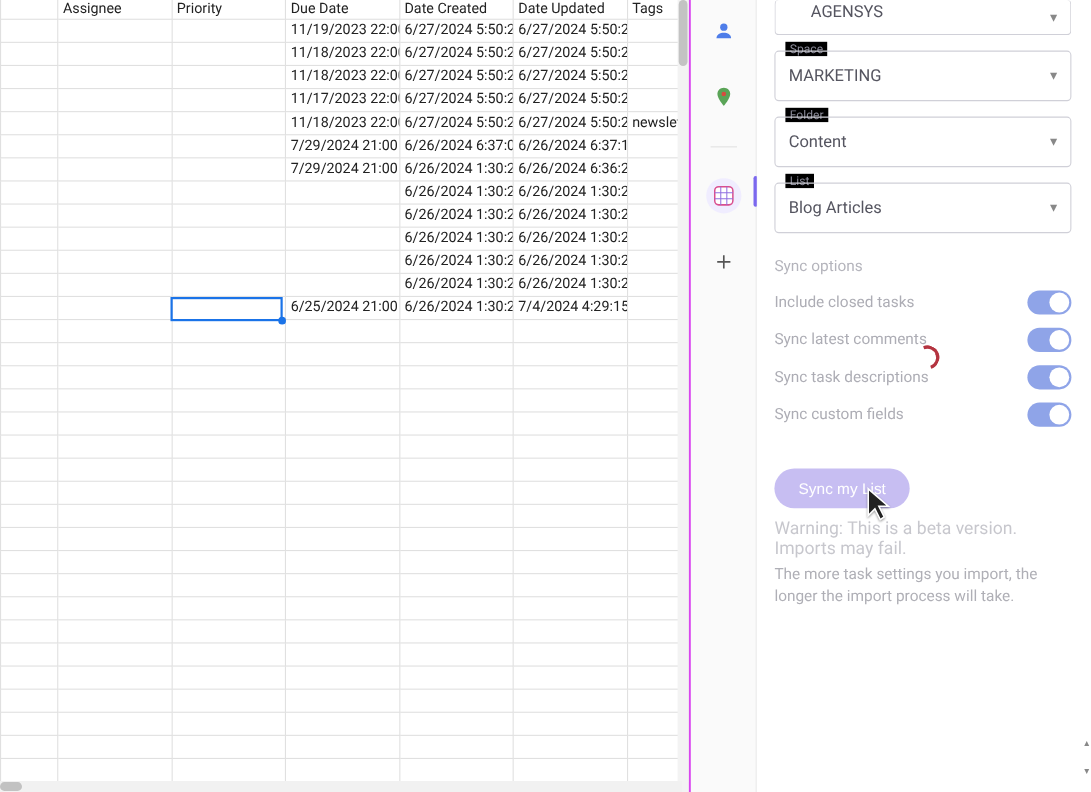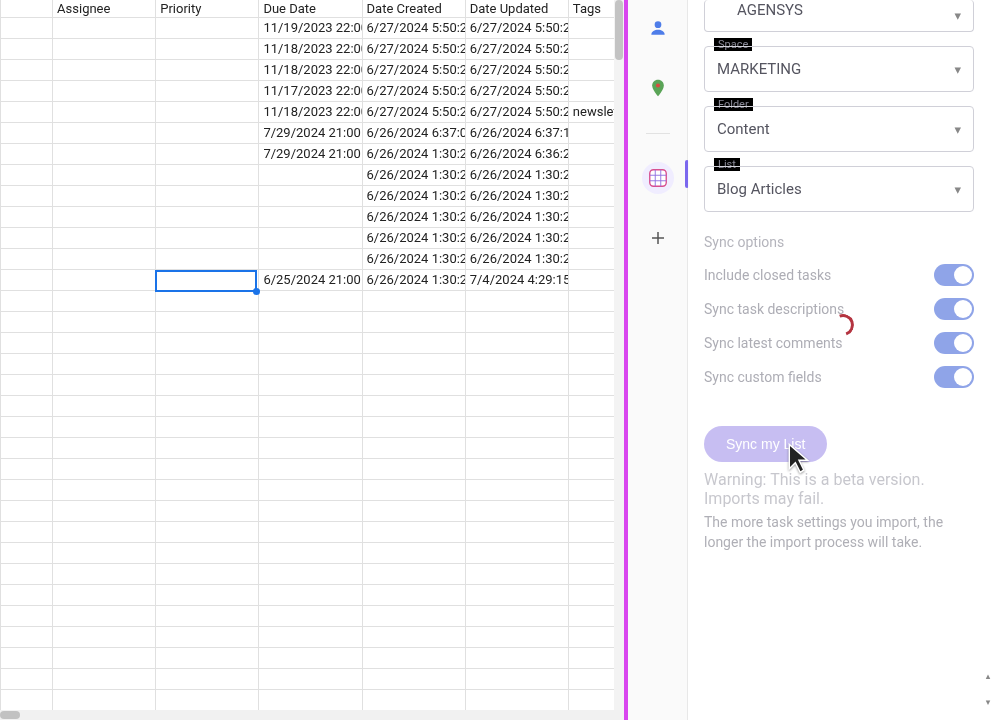--- a/index.html
+++ b/index.html
@@ -15,21 +15,21 @@
 }
 .main-layout {
   display: flex;
   width: 100%;
   height: 100%;
 }
 .spreadsheet-area {
   flex: 0 0 628px;
   height: 100%;
   position: relative;
-  border-right: 4px solid #d946ef;
+  border-right: 2px solid #d946ef;
 }
 .sheet-scroll {
   width: 100%;
   height: 100%;
   overflow: hidden;
 }
 .sheet {
   border-collapse: collapse;
   table-layout: fixed;
   width: 100%;
@@ -645,25 +645,25 @@
       </div>
     </div>
 
     <div class="sync-heading">Sync options</div>
     <div id="toggles">
         <div class="toggle-row">
           <span class="toggle-label">Include closed tasks</span>
           <div class="toggle"></div>
         </div>
         <div class="toggle-row">
-          <span class="toggle-label">Sync task descriptions</span>
+          <span class="toggle-label">Sync latest comments</span>
           <div class="toggle"></div>
         </div>
         <div class="toggle-row">
-          <span class="toggle-label">Sync latest comments</span>
+          <span class="toggle-label">Sync task descriptions</span>
           <div class="toggle"></div>
         </div>
         <div class="toggle-row">
           <span class="toggle-label">Sync custom fields</span>
           <div class="toggle"></div>
         </div>
       </div>
 
     <button class="sync-btn">Sync my List</button>
 

